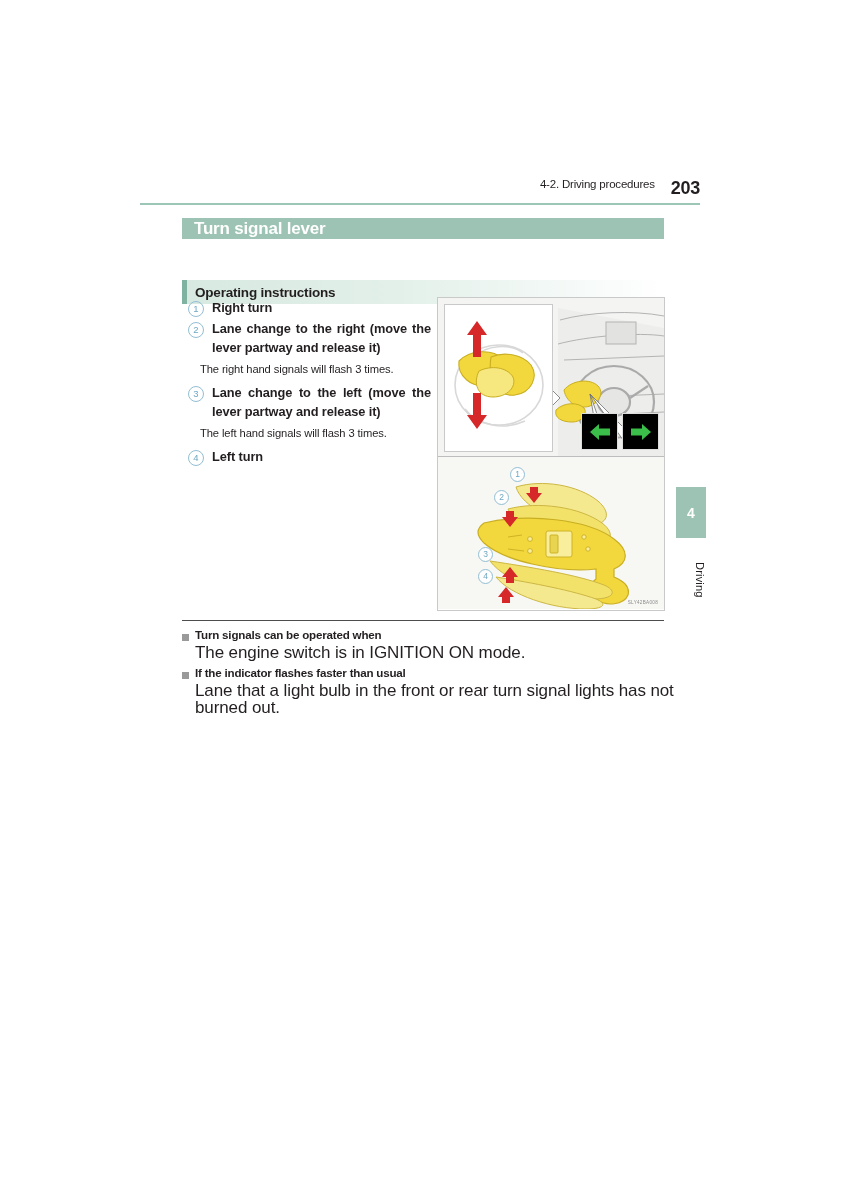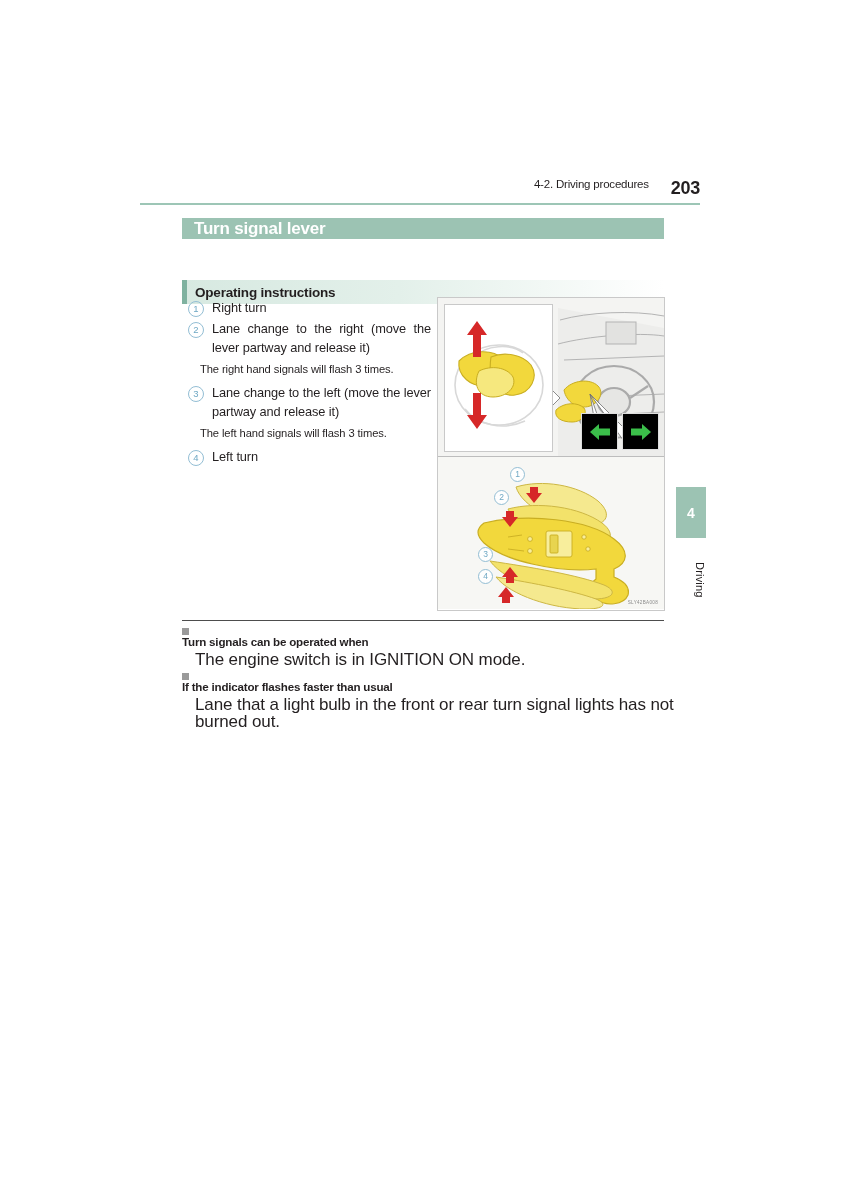--- a/index.html
+++ b/index.html
@@ -37,21 +37,21 @@
   .runhead-title {
     font-size: 11.5px;
     letter-spacing: -0.2px;
     color: #231f20;
     padding-bottom: 2px;
   }
   .runhead-page {
     font-size: 18px;
     font-weight: bold;
     color: #231f20;
-    margin-left: 22px;
+    margin-left: 16px;
     letter-spacing: -0.3px;
   }
   .runhead-rule {
     position: absolute;
     left: 140px;
     top: 203px;
     width: 560px;
     height: 1.5px;
     background: #9dc6b6;
   }
@@ -125,20 +125,21 @@
     text-align: center;
     margin-top: 3px;
     margin-right: 8px;
   }
   .list-text {
     flex: 1 1 auto;
     font-size: 12.8px;
     line-height: 19.5px;
     color: #231f20;
     letter-spacing: -0.1px;
+    font-weight: bold;
   }
   .list-text.justify {
     text-align: justify;
   }
   .note-line {
     margin: 3px 0 6px 12px;
     font-size: 11.2px;
     line-height: 16px;
     color: #231f20;
     letter-spacing: -0.1px;
@@ -237,26 +238,25 @@
   }
   .notes {
     position: absolute;
     left: 182px;
     top: 628px;
     width: 500px;
   }
   .note-block { margin-bottom: 5px; }
   .note-head {
     display: flex;
-    align-items: flex-start;
+    align-items: flex-end;
     font-size: 11.6px;
     font-weight: bold;
     color: #231f20;
     letter-spacing: -0.2px;
-    flex-direction: column;
   }
   .note-bullet {
     width: 7px;
     height: 7px;
     background: #9a9a9a;
     margin-right: 6px;
     flex: 0 0 auto;
   }
   .note-body {
     margin: 3px 0 0 13px;

